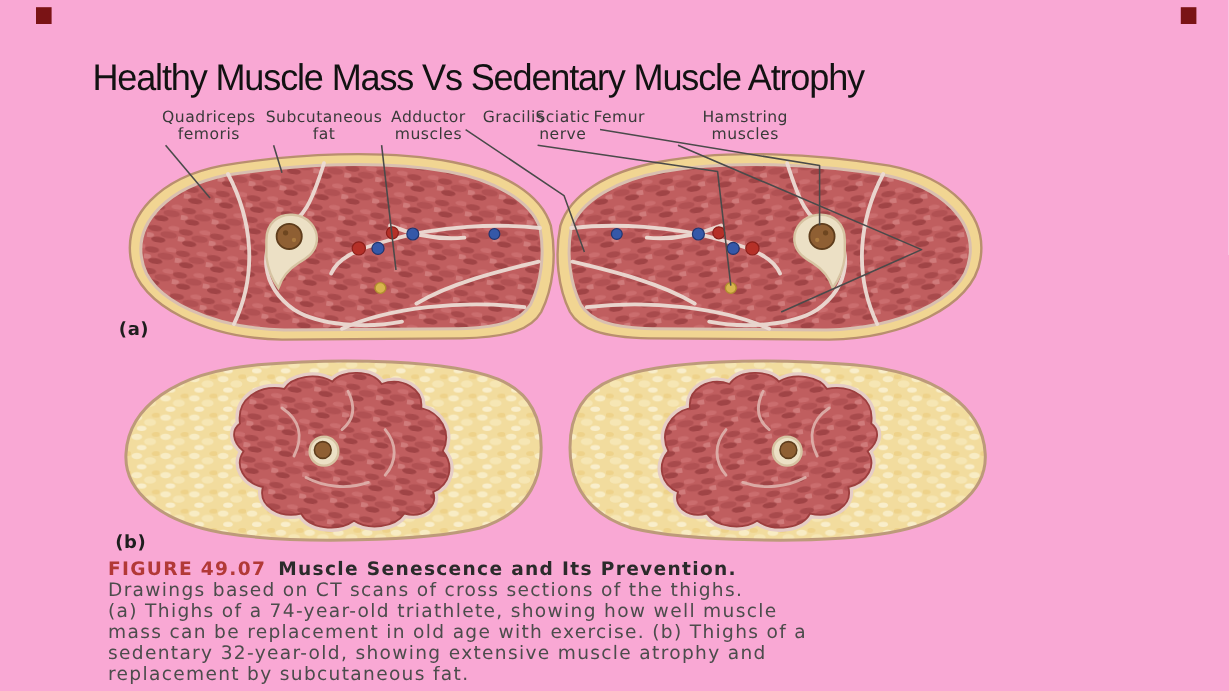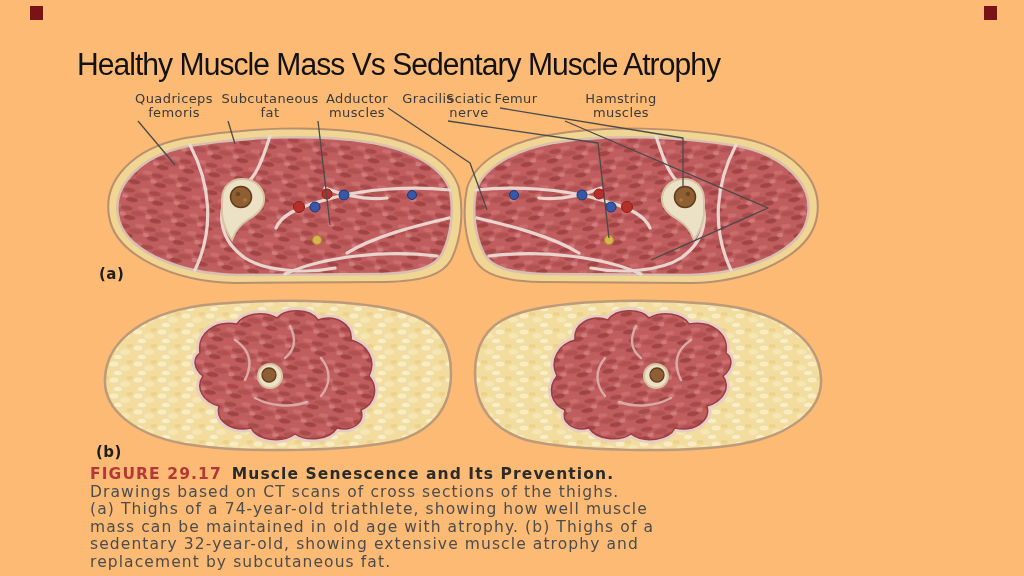--- a/index.html
+++ b/index.html
@@ -1,16 +1,16 @@
 <!DOCTYPE html>
 <html><head>
 <meta charset="utf-8">
 <style>
   html,body{margin:0;padding:0;background:#ffffff;}
-  .slide{position:relative;width:1024px;height:576px;background:#fdba74;overflow:hidden;
+  .slide{position:relative;width:1024px;height:576px;background:#f9a8d4;overflow:hidden;
          font-family:"DejaVu Sans","Liberation Sans",sans-serif;}
   .accent{position:absolute;top:6px;width:13px;height:14px;background:#7a1315;}
   .accent.left{left:30px;}
   .accent.right{left:984px;}
   .slide-title{position:absolute;left:77px;top:26px;width:760px;
                font-family:"Liberation Sans",sans-serif;font-size:31px;font-weight:500;
                color:#121212;letter-spacing:-1px;white-space:nowrap;transform:scaleX(.97);
                transform-origin:left center;}
   .fig-label{position:absolute;top:92px;transform:translateX(-50%);text-align:center;
              font-size:13px;line-height:14px;color:#3a3a3a;letter-spacing:.4px;
@@ -139,22 +139,22 @@
       <polyline points="415,20 598,50 598,100"></polyline>
       <polyline points="480,33 683,120 566,172"></polyline>
     </g>
   </svg>
 
   <div class="panel-letter a">(a)</div>
   <div class="panel-letter b">(b)</div>
 
   <div class="caption">
     <div class="cap-line head">
-      <span class="ref">FIGURE 29.17</span><span>Muscle Senescence and Its Prevention.</span>
+      <span class="ref">FIGURE 49.07</span><span>Muscle Senescence and Its Prevention.</span>
     </div>
     <div class="cap-line">Drawings based on CT scans of cross sections of the thighs.</div>
     <div class="cap-line">(a) Thighs of a 74-year-old triathlete, showing how well muscle</div>
-    <div class="cap-line">mass can be maintained in old age with atrophy. (b) Thighs of a</div>
+    <div class="cap-line">mass can be replacement in old age with exercise. (b) Thighs of a</div>
     <div class="cap-line">sedentary 32-year-old, showing extensive muscle atrophy and</div>
     <div class="cap-line">replacement by subcutaneous fat.</div>
   </div>
 
 </div>
 
 </body></html>

